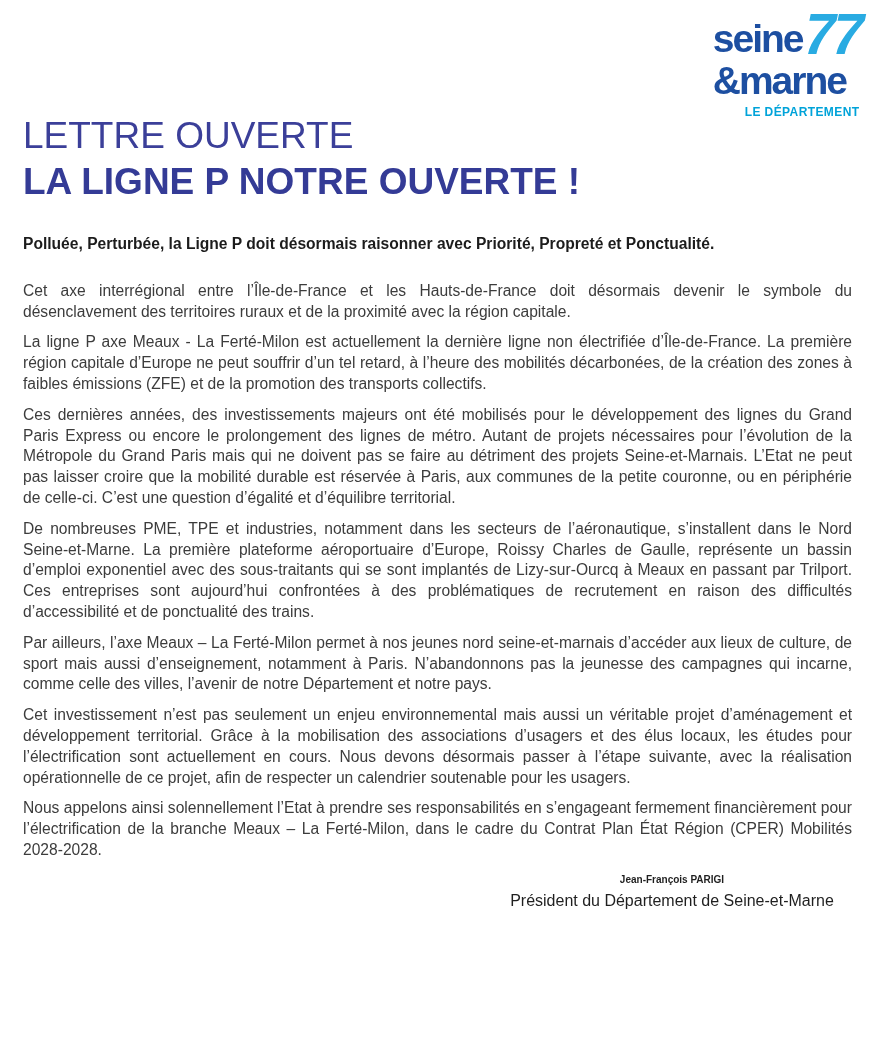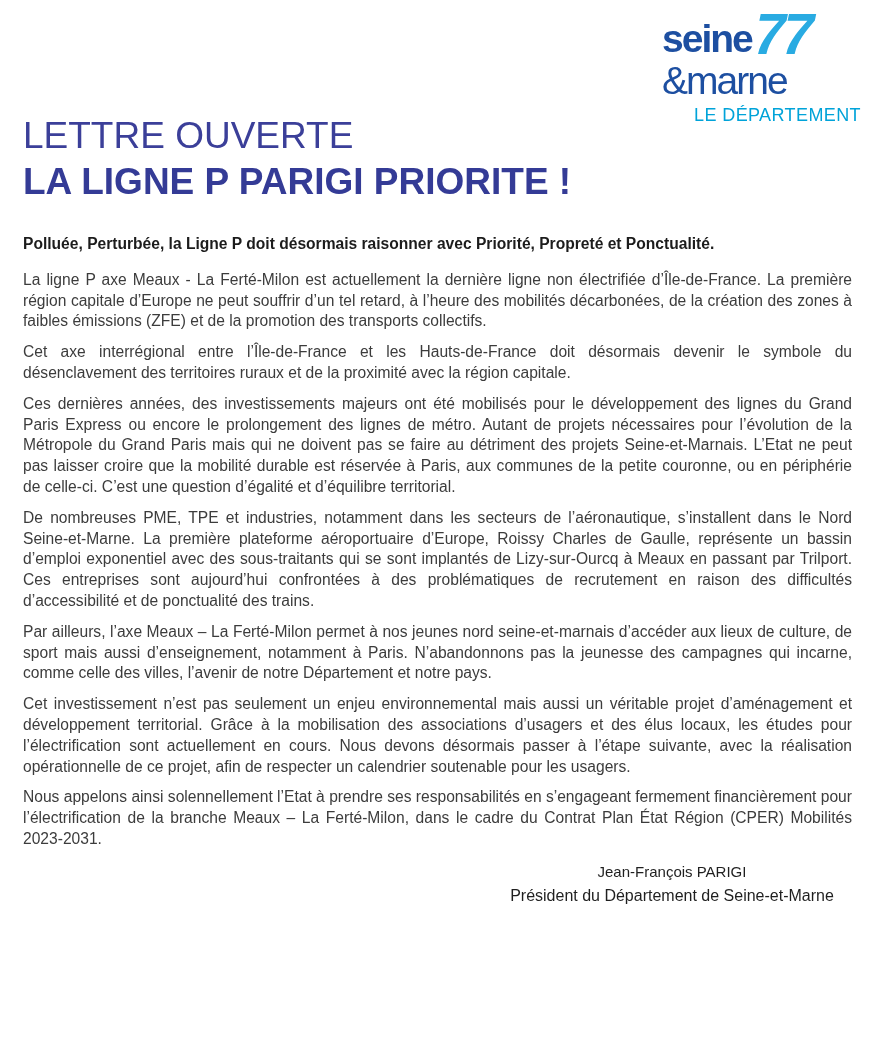--- a/index.html
+++ b/index.html
@@ -34,26 +34,26 @@
   }
   .logo-77 {
     font-size:58px; font-weight:bold;
     color:#29abe2;
     transform:skewX(-12deg);
     line-height:0.82;
     margin-left:2px;
     letter-spacing:-4px;
   }
   .logo-marne {
-    font-size:39px; font-weight:normal;
+    font-size:39px; font-weight:bold;
     color:#1d4fa1; letter-spacing:-2px;
     margin-top:3px;
   }
   .logo-dept {
-    font-size:18px; font-weight:normal;
+    font-size:12px; font-weight:bold;
     color:#00a3d9; letter-spacing:0.4px;
     margin-top:6px;
     padding-left:32px;
   }
 
   
   .title { padding-top:115px; }
   .title-line1 {
     font-size:37px; font-weight:400;
     color:#3b3f99; line-height:1.15;
@@ -62,70 +62,70 @@
     font-size:37px; font-weight:700;
     color:#343b96; line-height:1.15;
     margin-top:3px;
   }
 
   
   .body { margin-top:31px; }
   .lead {
     font-size:15.6px; font-weight:bold;
     color:#1c1c1c; line-height:20.8px;
-    margin-bottom:15px;
+    margin-bottom:26px;
     text-align:justify;
   }
   .body p.para {
     font-size:15.6px;
     color:#3c3c3c;
     line-height:20.8px;
     text-align:justify;
     margin-bottom:10px;
   }
 
   
   .signature {
     width:360px;
     margin-left:auto; margin-right:0;
     margin-top:13px;
     text-align:center;
     color:#1f1f1f;
   }
-  .sig-name { font-size:15px; font-weight:normal; }
+  .sig-name { font-size:10px; font-weight:bold; }
   .sig-role { font-size:16px; margin-top:7px; }
 </style>
 </head>
 <body>
 
 <div class="page">
 
   <div class="logo">
     <div class="logo-row">
       <span class="logo-seine">seine</span>
       <span class="logo-77">77</span>
     </div>
     <div class="logo-marne">&amp;marne</div>
     <div class="logo-dept">LE DÉPARTEMENT</div>
   </div>
 
   <div class="title">
     <div class="title-line1">LETTRE OUVERTE</div>
-    <div class="title-line2">LA LIGNE P PARIGI PRIORITE !</div>
+    <div class="title-line2">LA LIGNE P NOTRE OUVERTE !</div>
   </div>
 
   <div class="body">
     <p class="lead">Polluée, Perturbée, la Ligne P doit désormais raisonner avec Priorité, Propreté et Ponctualité.</p>
+    <p class="para">Cet axe interrégional entre l’Île-de-France et les Hauts-de-France doit désormais devenir le symbole du désenclavement des territoires ruraux et de la proximité avec la région capitale.</p>
     <p class="para">La ligne P axe Meaux - La Ferté-Milon est actuellement la dernière ligne non électrifiée d’Île-de-France. La première région capitale d’Europe ne peut souffrir d’un tel retard, à l’heure des mobilités décarbonées, de la création des zones à faibles émissions (ZFE) et de la promotion des transports collectifs.</p>
-    <p class="para">Cet axe interrégional entre l’Île-de-France et les Hauts-de-France doit désormais devenir le symbole du désenclavement des territoires ruraux et de la proximité avec la région capitale.</p>
     <p class="para">Ces dernières années, des investissements majeurs ont été mobilisés pour le développement des lignes du Grand Paris Express ou encore le prolongement des lignes de métro. Autant de projets nécessaires pour l’évolution de la Métropole du Grand Paris mais qui ne doivent pas se faire au détriment des projets Seine-et-Marnais. L’Etat ne peut pas laisser croire que la mobilité durable est réservée à Paris, aux communes de la petite couronne, ou en périphérie de celle-ci. C’est une question d’égalité et d’équilibre territorial.</p>
     <p class="para">De nombreuses PME, TPE et industries, notamment dans les secteurs de l’aéronautique, s’installent dans le Nord Seine-et-Marne. La première plateforme aéroportuaire d’Europe, Roissy Charles de Gaulle, représente un bassin d’emploi exponentiel avec des sous-traitants qui se sont implantés de Lizy-sur-Ourcq à Meaux en passant par Trilport. Ces entreprises sont aujourd’hui confrontées à des problématiques de recrutement en raison des difficultés d’accessibilité et de ponctualité des trains.</p>
     <p class="para">Par ailleurs, l’axe Meaux – La Ferté-Milon permet à nos jeunes nord seine-et-marnais d’accéder aux lieux de culture, de sport mais aussi d’enseignement, notamment à Paris. N’abandonnons pas la jeunesse des campagnes qui incarne, comme celle des villes, l’avenir de notre Département et notre pays.</p>
     <p class="para">Cet investissement n’est pas seulement un enjeu environnemental mais aussi un véritable projet d’aménagement et développement territorial. Grâce à la mobilisation des associations d’usagers et des élus locaux, les études pour l’électrification sont actuellement en cours. Nous devons désormais passer à l’étape suivante, avec la réalisation opérationnelle de ce projet, afin de respecter un calendrier soutenable pour les usagers.</p>
-    <p class="para">Nous appelons ainsi solennellement l’Etat à prendre ses responsabilités en s’engageant fermement financièrement pour l’électrification de la branche Meaux – La Ferté-Milon, dans le cadre du Contrat Plan État Région (CPER) Mobilités 2023-2031.</p>
+    <p class="para">Nous appelons ainsi solennellement l’Etat à prendre ses responsabilités en s’engageant fermement financièrement pour l’électrification de la branche Meaux – La Ferté-Milon, dans le cadre du Contrat Plan État Région (CPER) Mobilités 2028-2028.</p>
   </div>
 
   <div class="signature">
     <div class="sig-name">Jean-François PARIGI</div>
     <div class="sig-role">Président du Département de Seine-et-Marne</div>
   </div>
 
 </div>
 
 </body></html>

